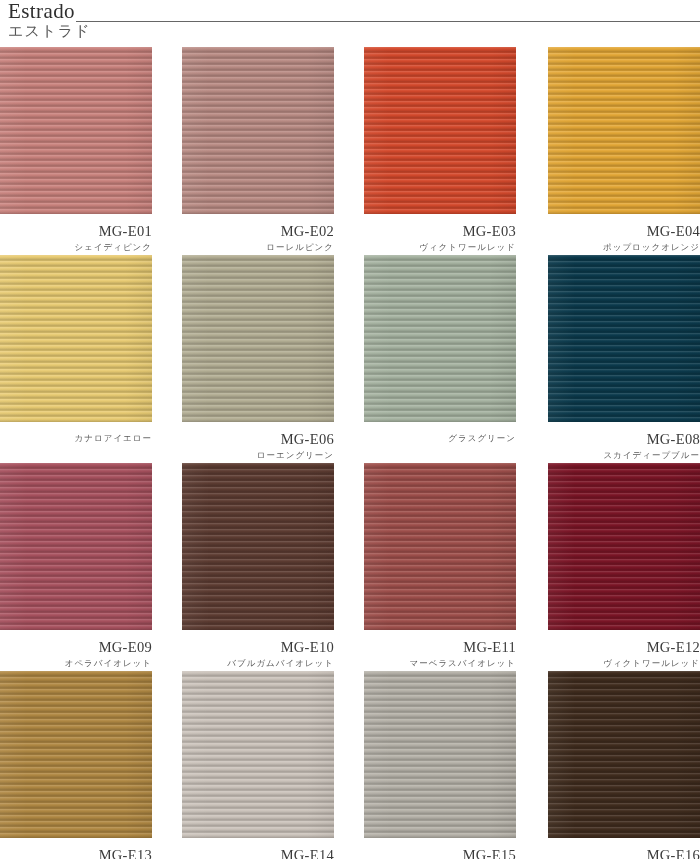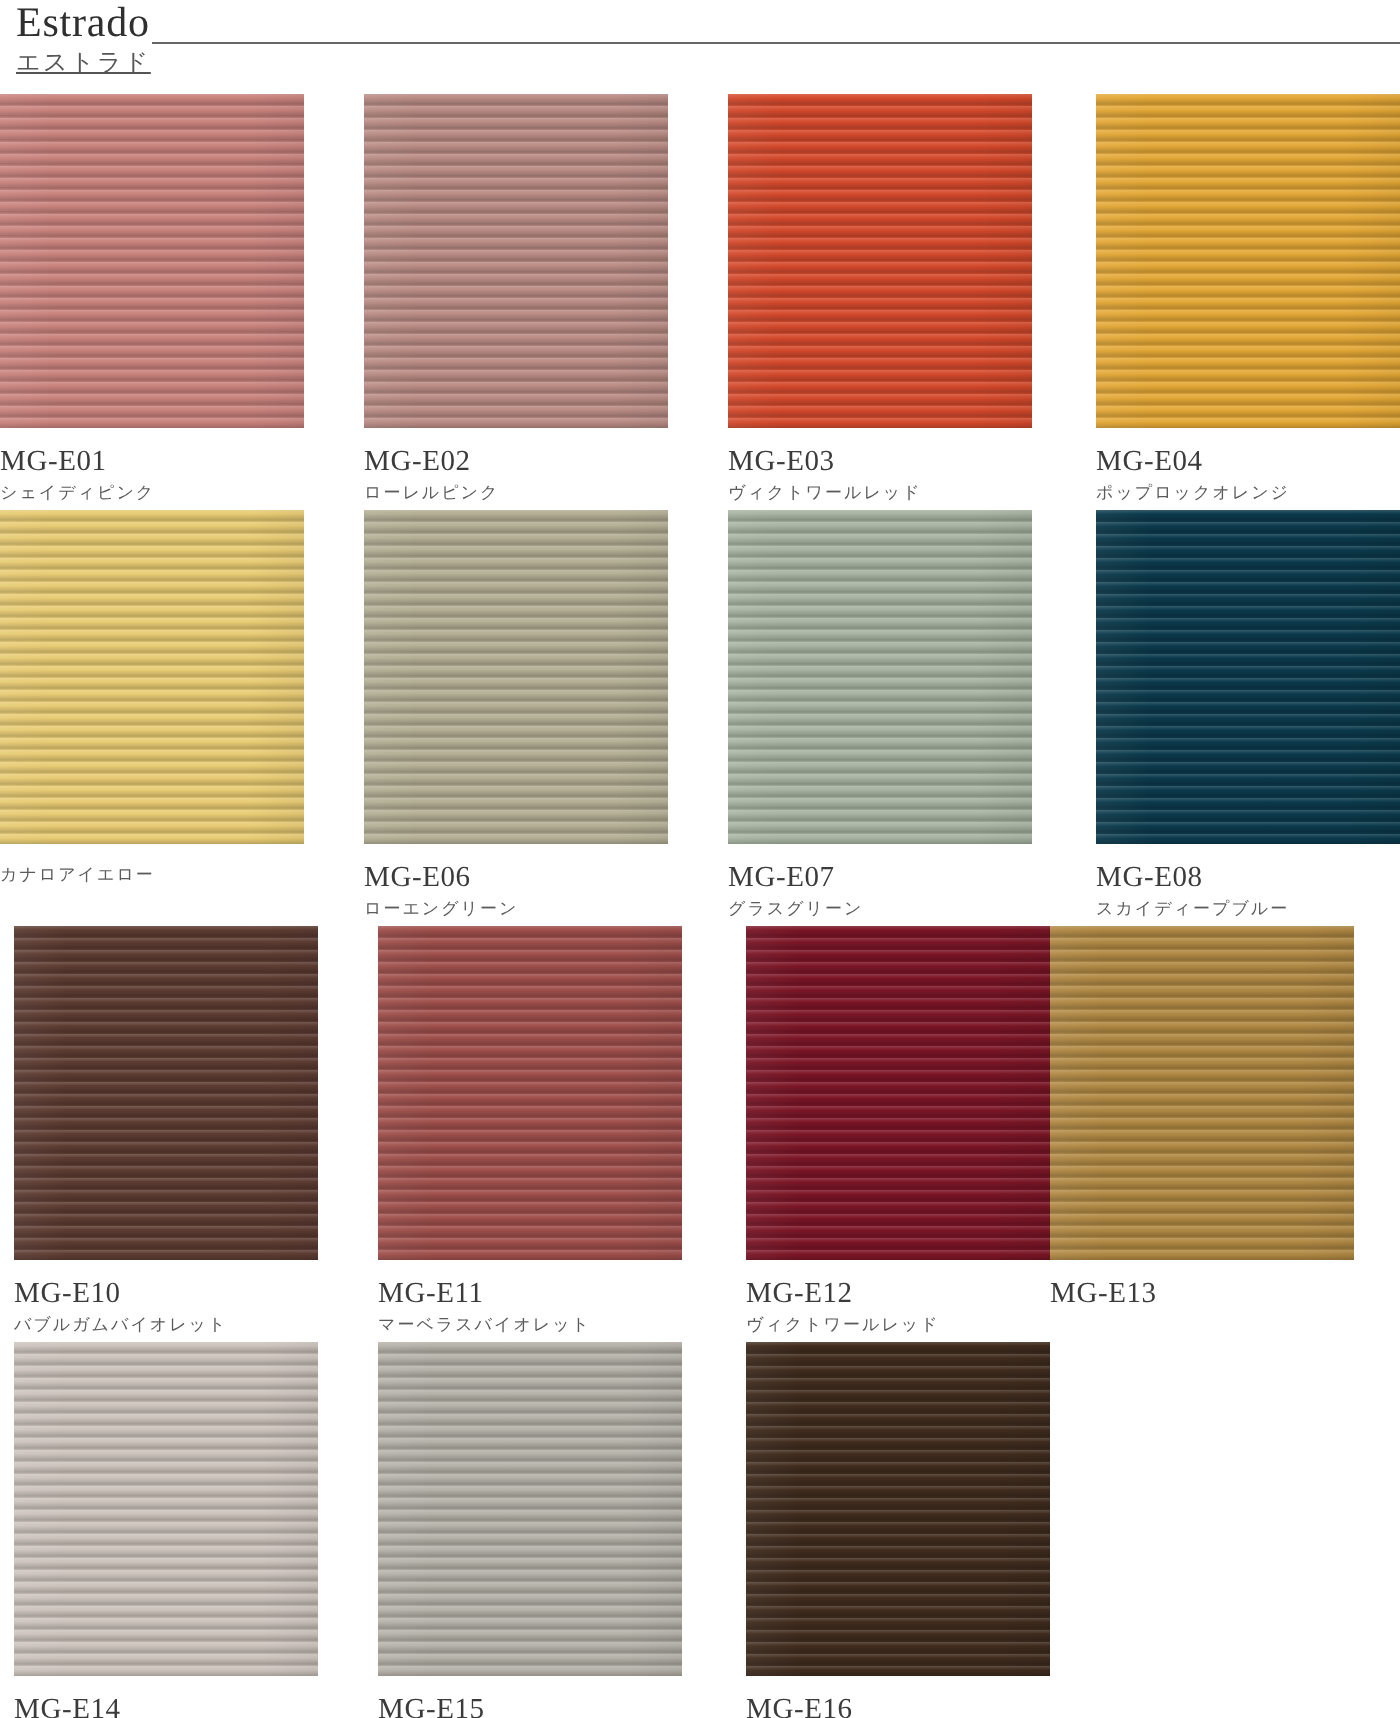--- a/index.html
+++ b/index.html
@@ -38,25 +38,24 @@
     right: 0;
     top: 21px;
     height: 1px;
     background: #666666;
   }
   .header-kana {
     position: absolute;
     left: 8px;
     top: 25px;
     font-family: "DejaVu Sans", sans-serif;
-    font-size: 12px;
+    font-size: 15px;
     letter-spacing: 1.2px;
     color: #555555;
     line-height: 13px;
-    text-decoration: underline;
   }
 
   
   .swatch-grid {
     width: 700px;
     display: flex;
     flex-wrap: wrap;
   }
   .swatch-cell {
     width: 175px;
@@ -97,21 +96,21 @@
     background-image: linear-gradient(
       to right,
       rgba(255,255,255,0.05) 0%,
       rgba(255,255,255,0.00) 18%,
       rgba(0,0,0,0.00) 82%,
       rgba(0,0,0,0.045) 100%
     );
   }
 
   .swatch-caption {
-    text-align: left;
+    text-align: right;
     padding-top: 9px;
   }
   .swatch-cell.col-0 .swatch-caption { padding-right: 23px; }
   .swatch-cell.col-1 .swatch-caption { padding-right: 16px; padding-left: 7px; }
   .swatch-cell.col-2 .swatch-caption { padding-right: 9px;  padding-left: 14px; }
   .swatch-cell.col-3 .swatch-caption { padding-right: 0px;  padding-left: 23px; }
 
   .swatch-code {
     font-family: "Liberation Serif", serif;
     font-size: 14.5px;
@@ -204,35 +203,45 @@
         <div class="swatch-name">ローエングリーン</div>
       </div>
     </div>
     <div class="swatch-cell col-2">
       <div class="swatch-chip">
         <div class="base" style="background: rgb(166, 179, 161);"></div>
         <div class="ribs"></div>
         <div class="sheen"></div>
       </div>
       <div class="swatch-caption">
-        <div class="swatch-code">MG-E07</div>
         <div class="swatch-name">グラスグリーン</div>
       </div>
     </div>
     <div class="swatch-cell col-3">
       <div class="swatch-chip">
         <div class="base" style="background: rgb(11, 58, 76);"></div>
         <div class="ribs"></div>
         <div class="sheen"></div>
       </div>
       <div class="swatch-caption">
         <div class="swatch-code">MG-E08</div>
         <div class="swatch-name">スカイディープブルー</div>
       </div>
     </div>
+    <div class="swatch-cell col-0">
+      <div class="swatch-chip">
+        <div class="base" style="background: rgb(168, 82, 95);"></div>
+        <div class="ribs"></div>
+        <div class="sheen"></div>
+      </div>
+      <div class="swatch-caption">
+        <div class="swatch-code">MG-E09</div>
+        <div class="swatch-name">オペラバイオレット</div>
+      </div>
+    </div>
     <div class="swatch-cell col-1">
       <div class="swatch-chip">
         <div class="base" style="background: rgb(93, 60, 50);"></div>
         <div class="ribs"></div>
         <div class="sheen"></div>
       </div>
       <div class="swatch-caption">
         <div class="swatch-code">MG-E10</div>
         <div class="swatch-name">バブルガムバイオレット</div>
       </div>

